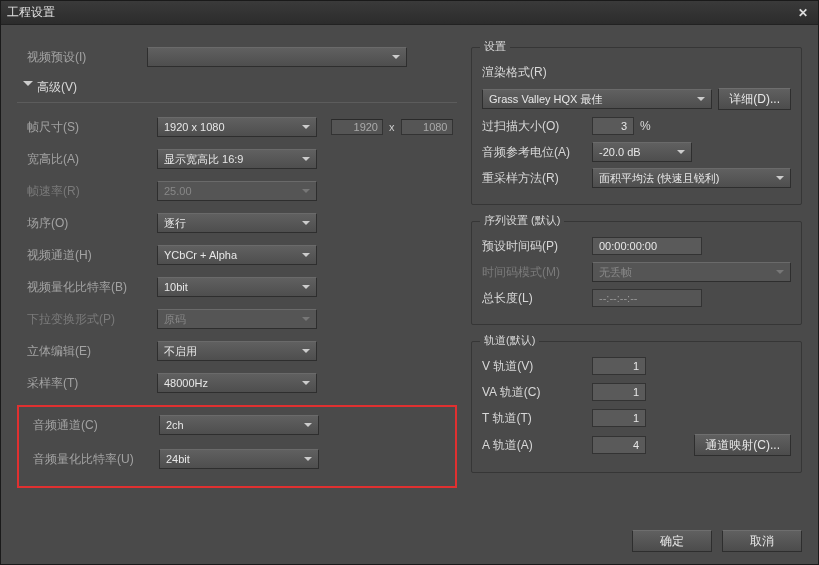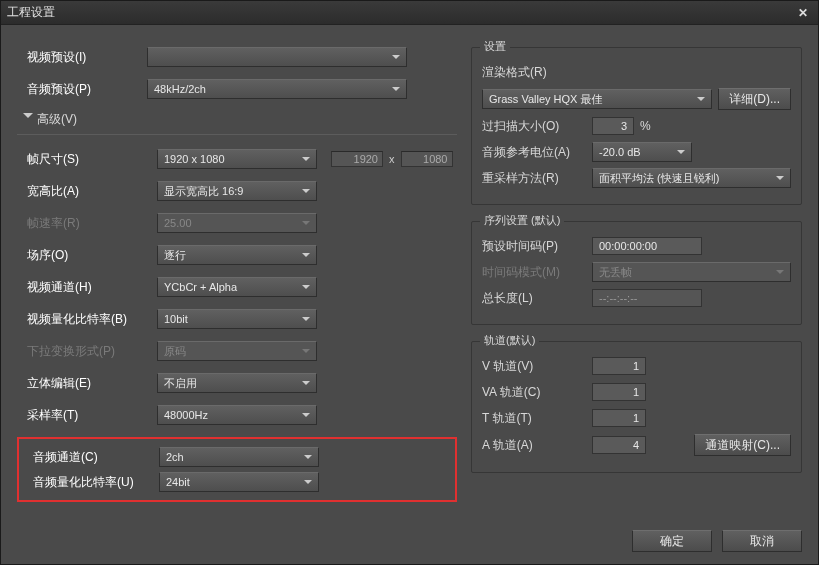--- a/index.html
+++ b/index.html
@@ -50,21 +50,21 @@
 }
 .col-left { flex: 0 0 440px; }
 .row {
   display: flex;
   align-items: center;
   margin: 5px 0;
   min-height: 22px;
 }
 .label {
   width: 130px;
-  color: #ffffff;
+  color: #a3a3a3;
   padding-left: 10px;
 }
 .label.disabled { color: #7a7a7a; }
 .select {
   position: relative;
   background: linear-gradient(#606060,#4e4e4e);
   border: 1px solid #2e2e2e;
   border-top-color: #6a6a6a;
   height: 20px;
   display: flex;
@@ -215,26 +215,20 @@
 
     <div class="col col-left">
 
       <div class="row">
         <span class="label">视频预设(I)</span>
         <div class="select wide">
           <span></span>
         </div>
       </div>
 
-      <div class="row">
-        <span class="label">音频预设(P)</span>
-        <div class="select wide">
-          <span>48kHz/2ch</span>
-        </div>
-      </div>
 
       <div class="adv-toggle">
         <span>高级(V)</span>
       </div>
       <div class="divider-h"></div>
 
       <div class="row">
         <span class="label" style="width:140px">帧尺寸(S)</span>
         <div class="select med">
           <span>1920 x 1080</span>
@@ -301,21 +295,21 @@
         </div>
       </div>
 
       <div class="highlight">
         <div class="row" style="margin:3px 0">
           <span class="label" style="width:136px">音频通道(C)</span>
           <div class="select med">
             <span>2ch</span>
           </div>
         </div>
-        <div class="row" style="margin:3px 0">
+        <div class="row" style="margin:12px 0">
           <span class="label" style="width:136px">音频量化比特率(U)</span>
           <div class="select med">
             <span>24bit</span>
           </div>
         </div>
       </div>
 
     </div>
 
     <div class="col">

